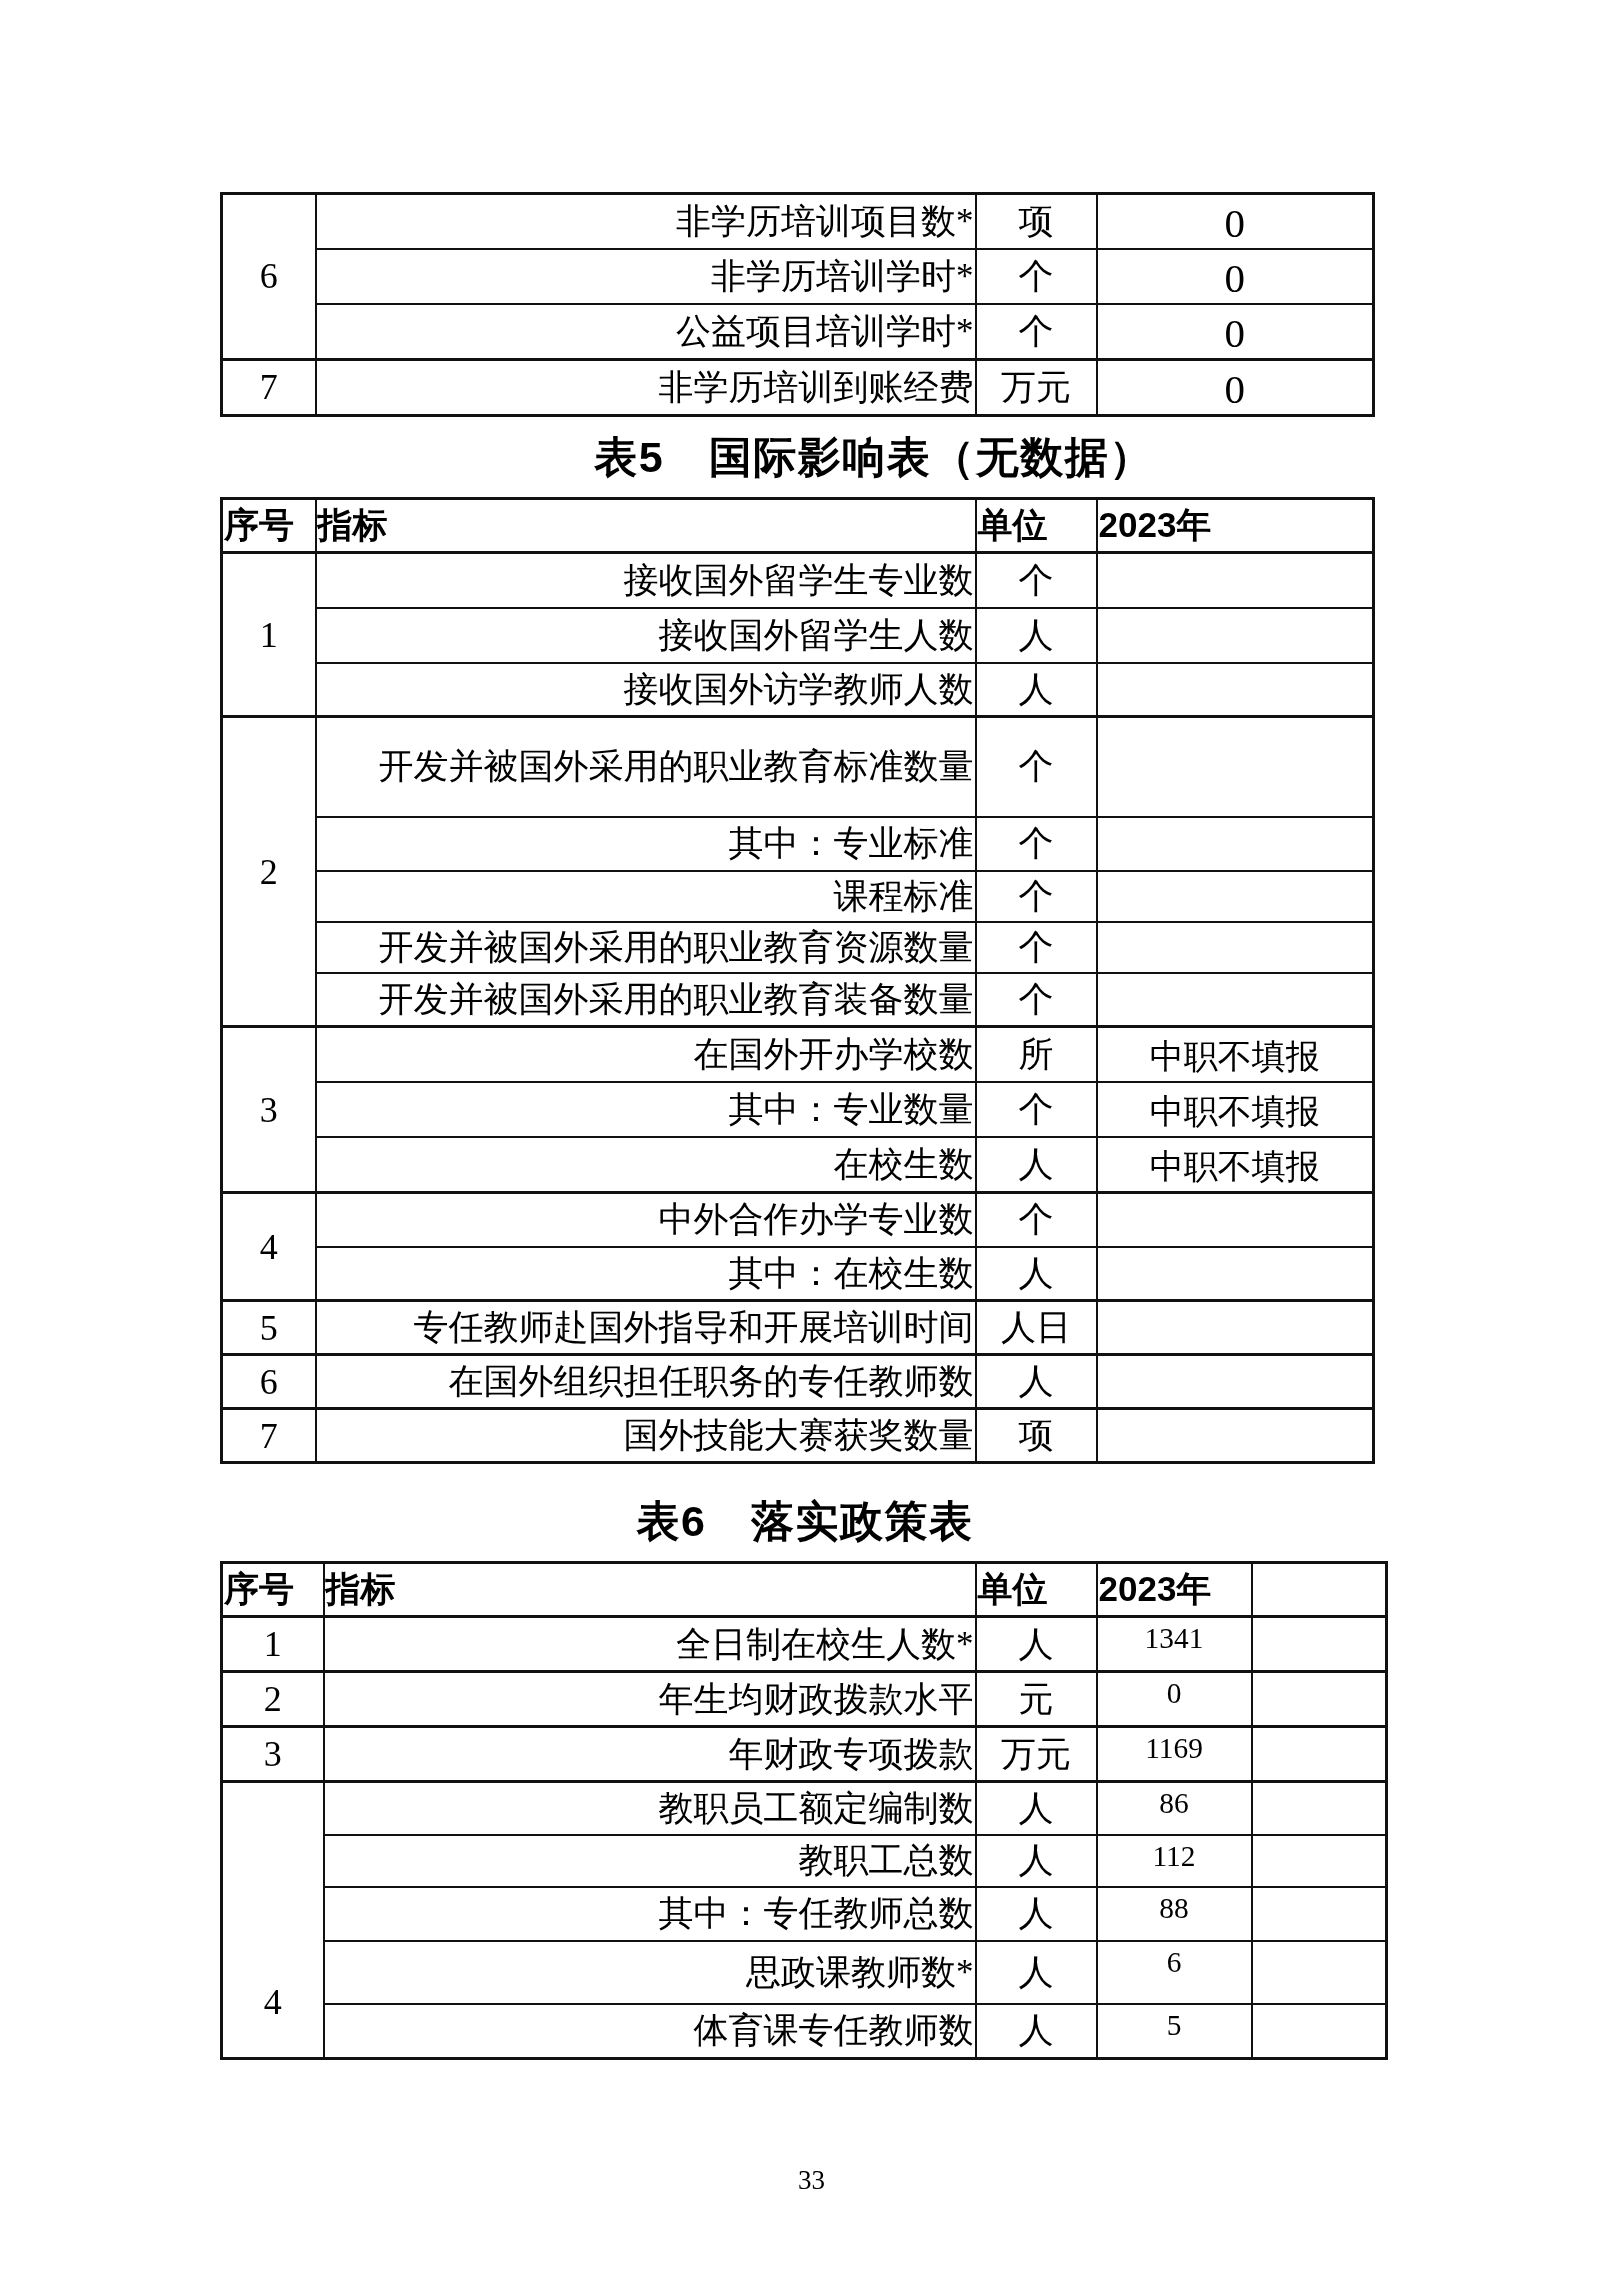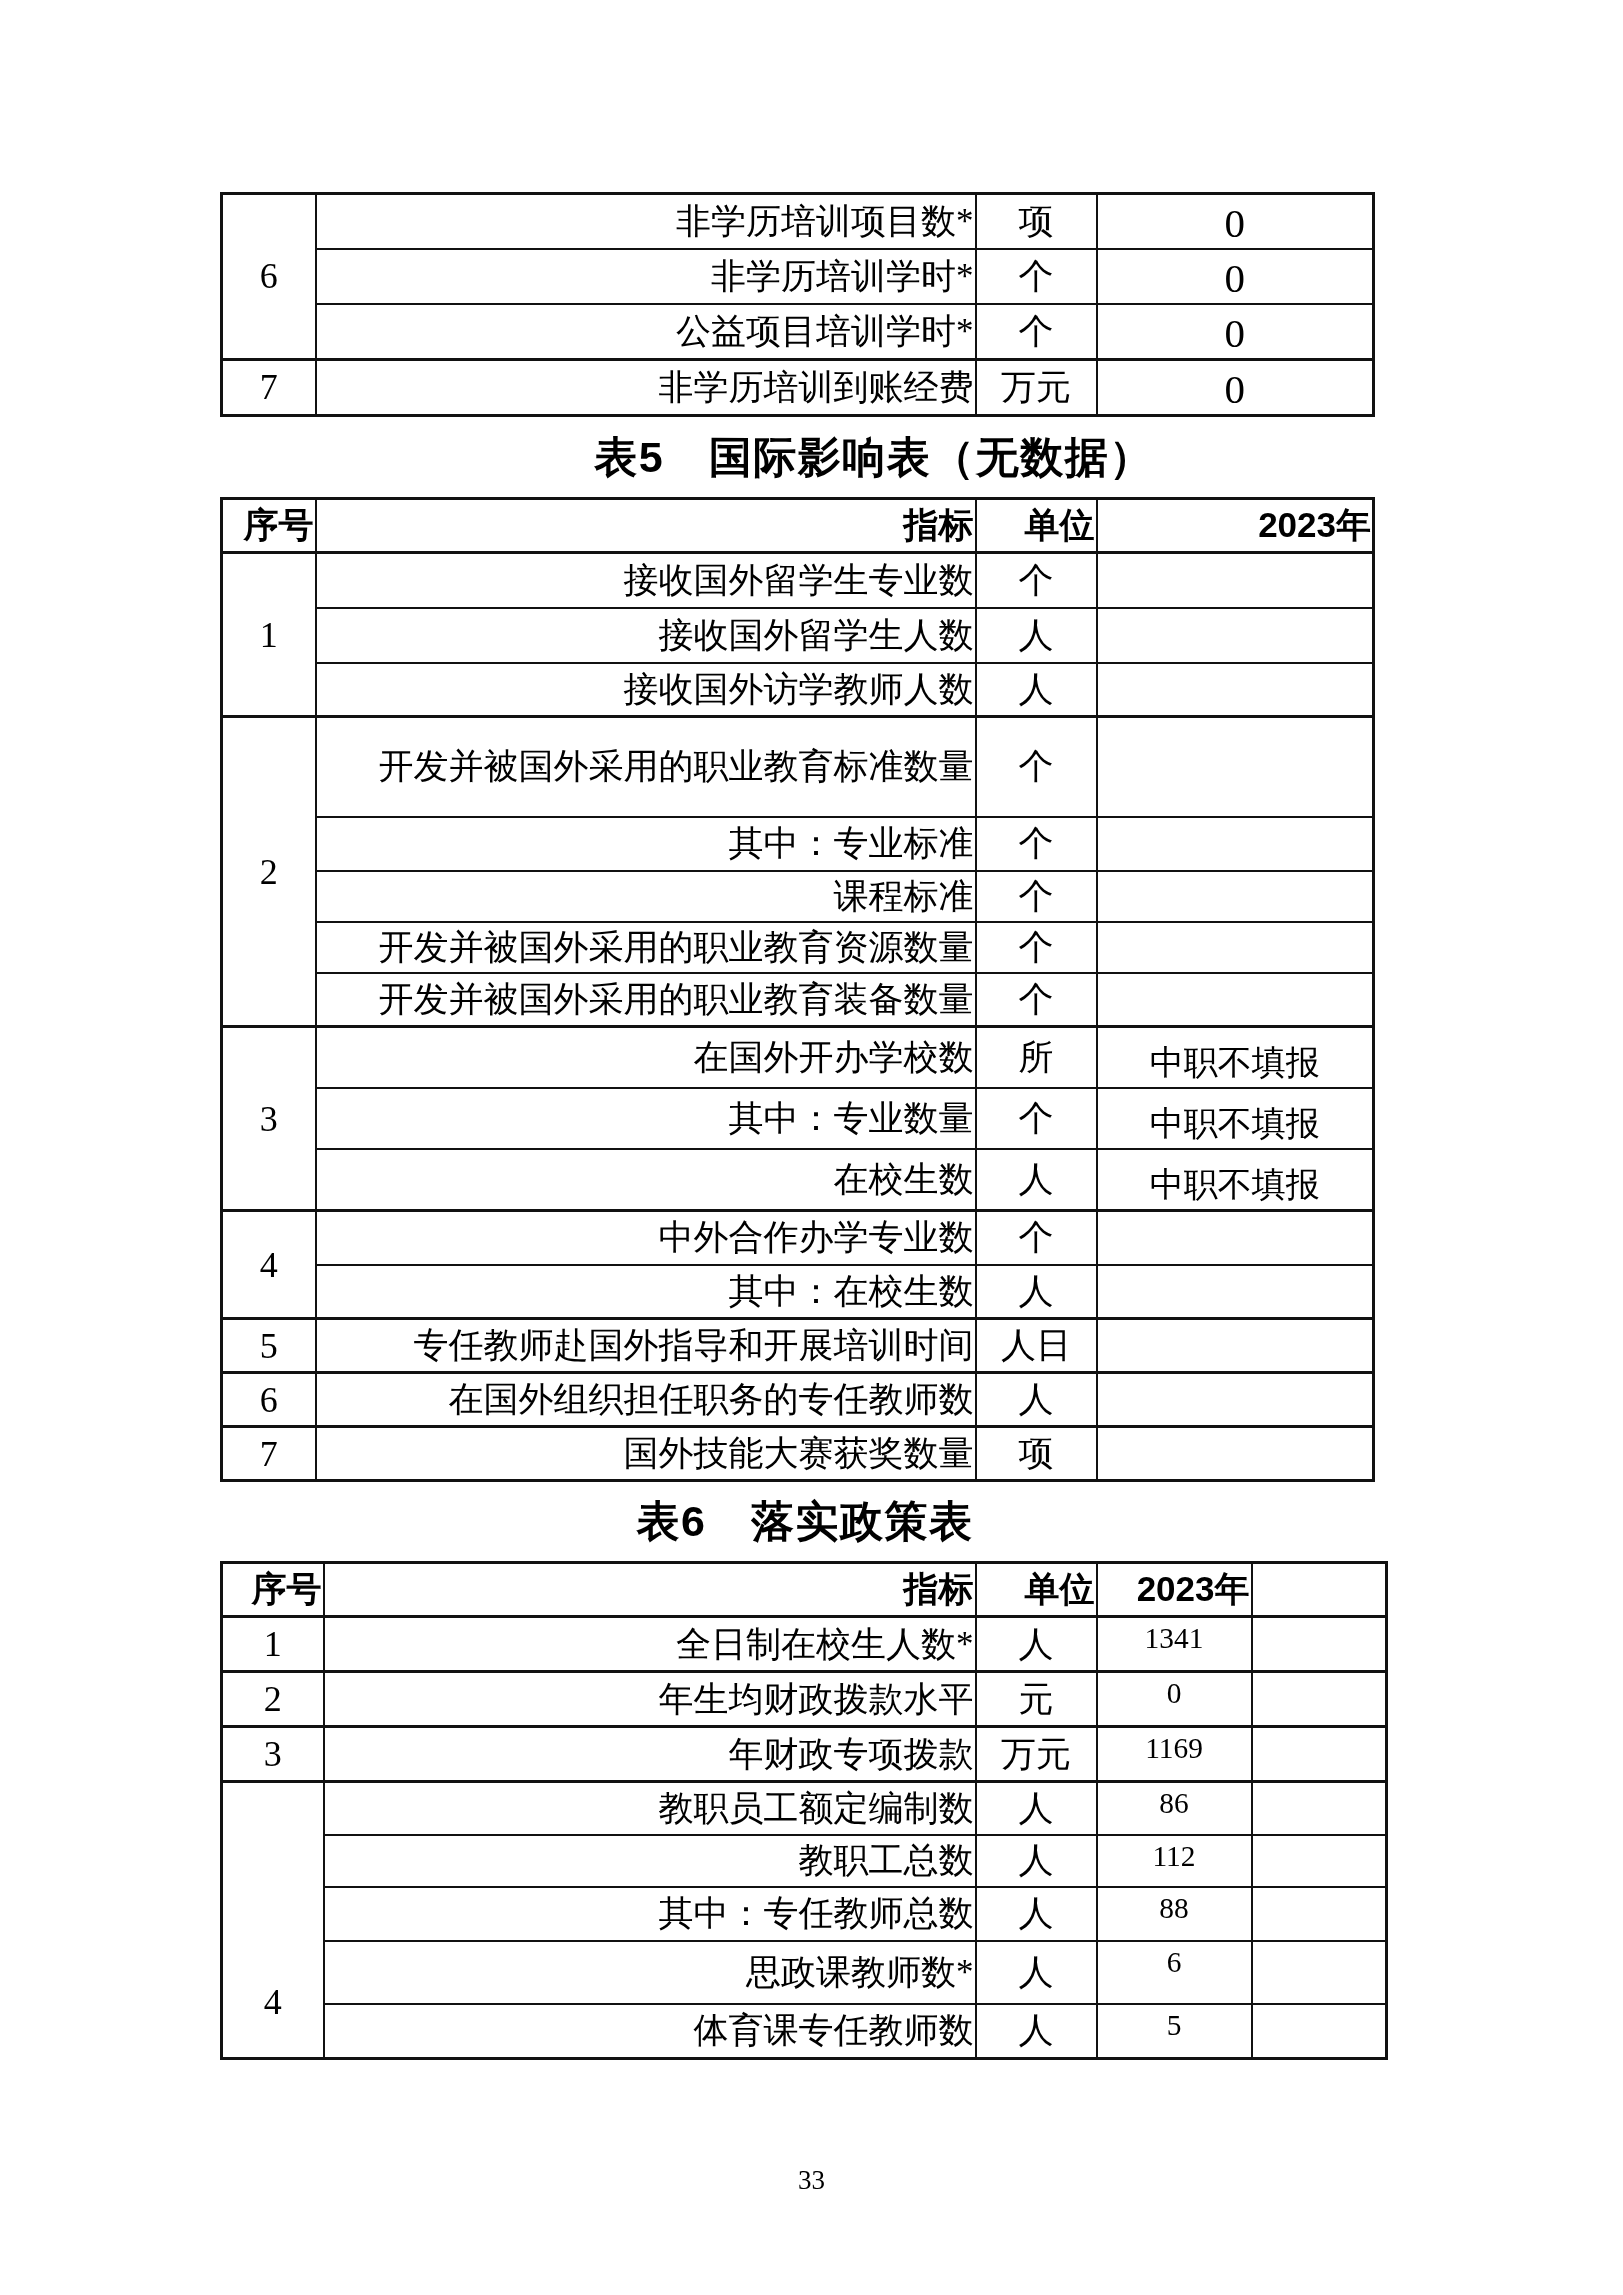--- a/index.html
+++ b/index.html
@@ -6,31 +6,31 @@
   .sheet{
     position:relative;width:1623px;height:2295px;background:#ffffff;
     font-family:"Liberation Serif","DejaVu Serif",serif;color:#000;
     overflow:hidden;
   }
   table.doc{border-collapse:collapse;table-layout:fixed;position:absolute;border:3.4px solid #111;}
   table.doc td{border:2px solid #111;overflow:hidden;box-sizing:border-box;}
   
   td.hd{
     font-family:"Liberation Sans","DejaVu Sans",sans-serif;font-weight:bold;
-    font-size:35px;text-align:right;vertical-align:middle;border-bottom-width:3.4px !important;
+    font-size:35px;text-align:left;vertical-align:middle;border-bottom-width:3.4px !important;
   }
   
   td.label{text-align:right;padding-left:24.5px;font-size:35px;vertical-align:middle;}
   td.label.ind{padding-left:131px;}
   
   td.unit{text-align:center;font-size:35px;vertical-align:middle;}
   
   td.val{text-align:center;font-size:29.4px;vertical-align:top;padding-top:4px;}
   td.val.big{font-size:41px;vertical-align:top;padding-top:3.9px;}
-  td.val.mid{font-size:34px;vertical-align:middle;padding-top:12px;}
+  td.val.mid{font-size:34px;vertical-align:middle;padding-top:6px;}
   
   td.seq{text-align:center;font-size:36px;vertical-align:middle;}
   td.seq.push{vertical-align:bottom;padding-bottom:34px;}
   
   tr.gt td{border-top-width:3.4px;}
   .tbl-title{
     position:absolute;font-family:"Liberation Sans","DejaVu Sans",sans-serif;
     font-weight:bold;font-size:43px;white-space:nowrap;transform:translateX(-50%);
     letter-spacing:1.5px;
   }

